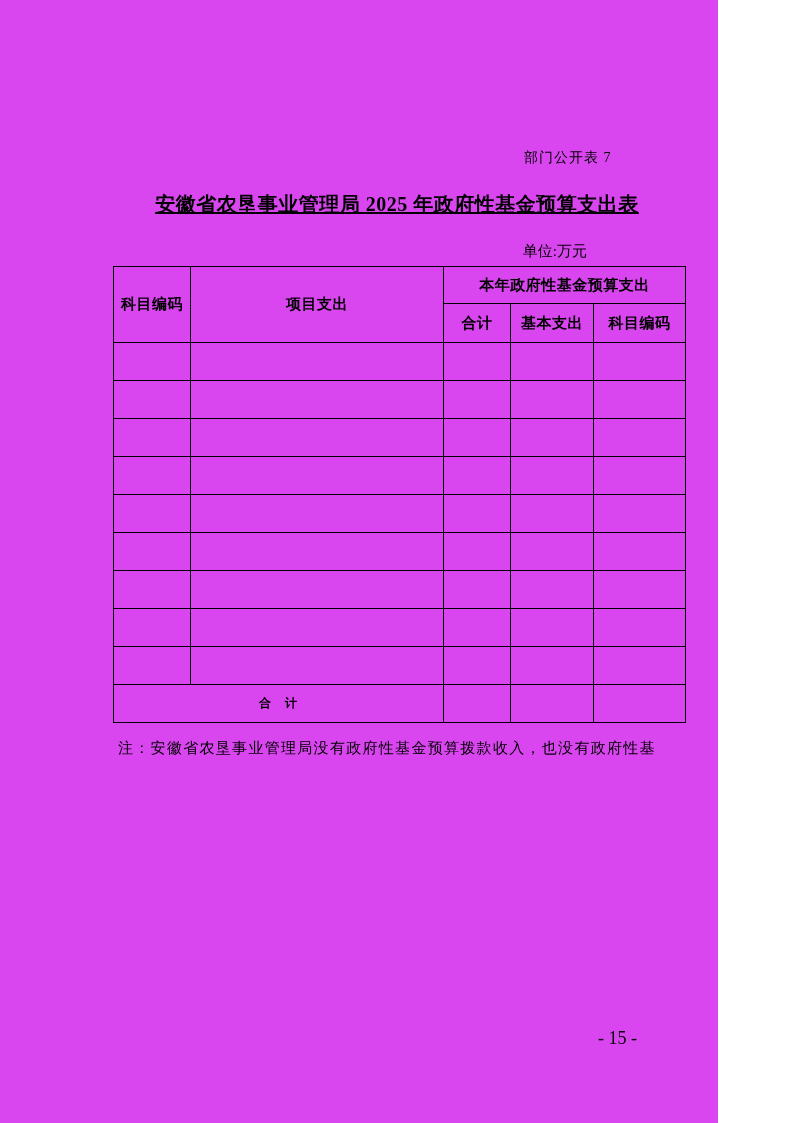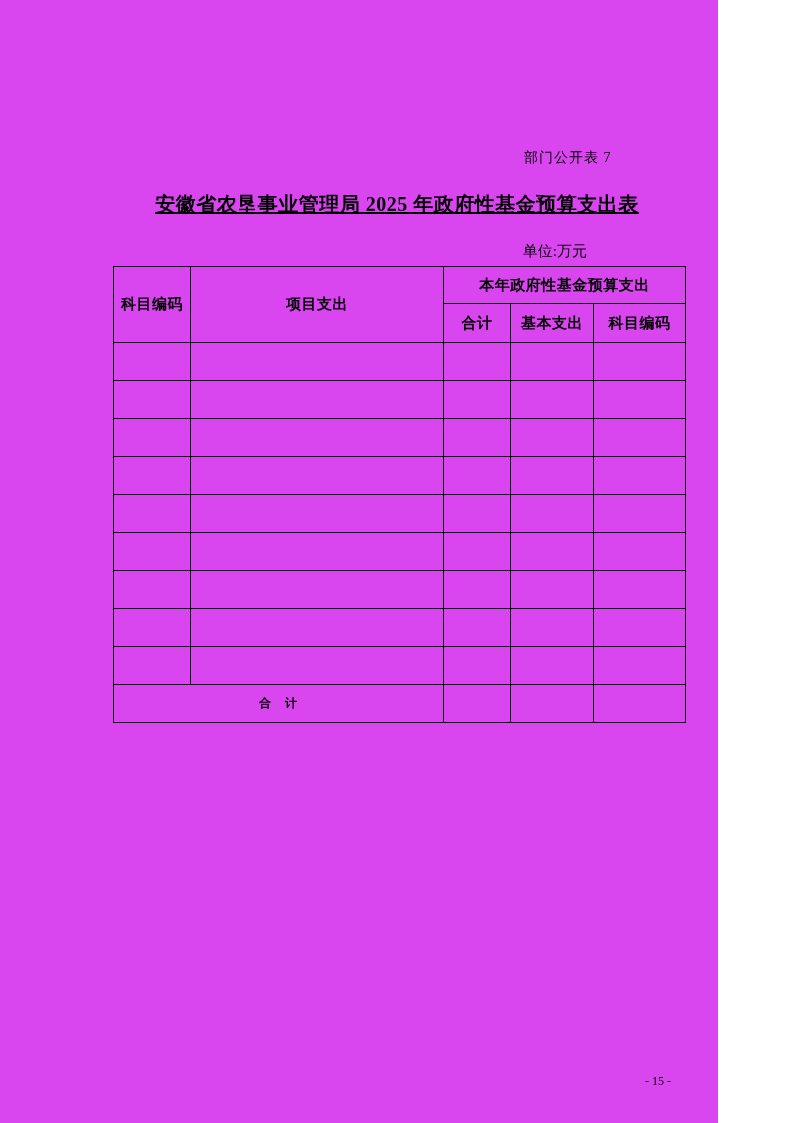--- a/index.html
+++ b/index.html
@@ -78,24 +78,23 @@
     letter-spacing: 1.3px;
   }
   .note-line {
     line-height: 36px;
     height: 36px;
     white-space: pre;
   }
   .page-number {
     position: absolute;
     left: 598px;
-    top: 1074px;
+    top: 1028px;
     width: 120px;
-    text-align: center;
-    font-size: 12px;
+    font-size: 18px;
     white-space: pre;
   }
 </style>
 </head>
 <body>
 
 <div class="page">
 
   <div class="doc-label">部门公开表 7</div>
 
@@ -193,17 +192,18 @@
       <tr class="total-row">
         <td colspan="2" class="total-label-cell">合　计</td>
         <td></td>
         <td></td>
         <td></td>
       </tr>
     </tfoot>
   </table>
 
   <div class="note">
+    <div class="note-line">注：安徽省农垦事业管理局没有政府性基金预算拨款收入，也没有政府性基</div>
   </div>
 
   <div class="page-number">- 15 -</div>
 
 </div>
 
 </body></html>

